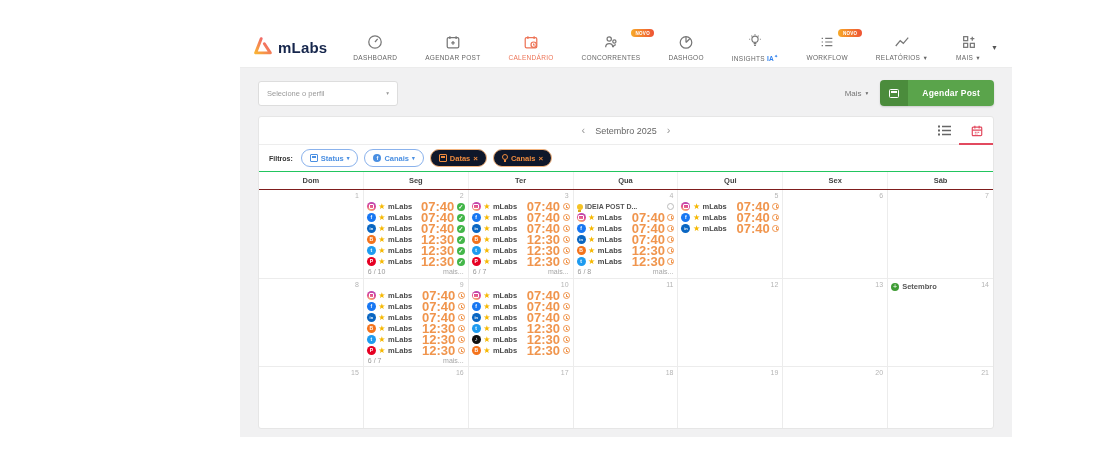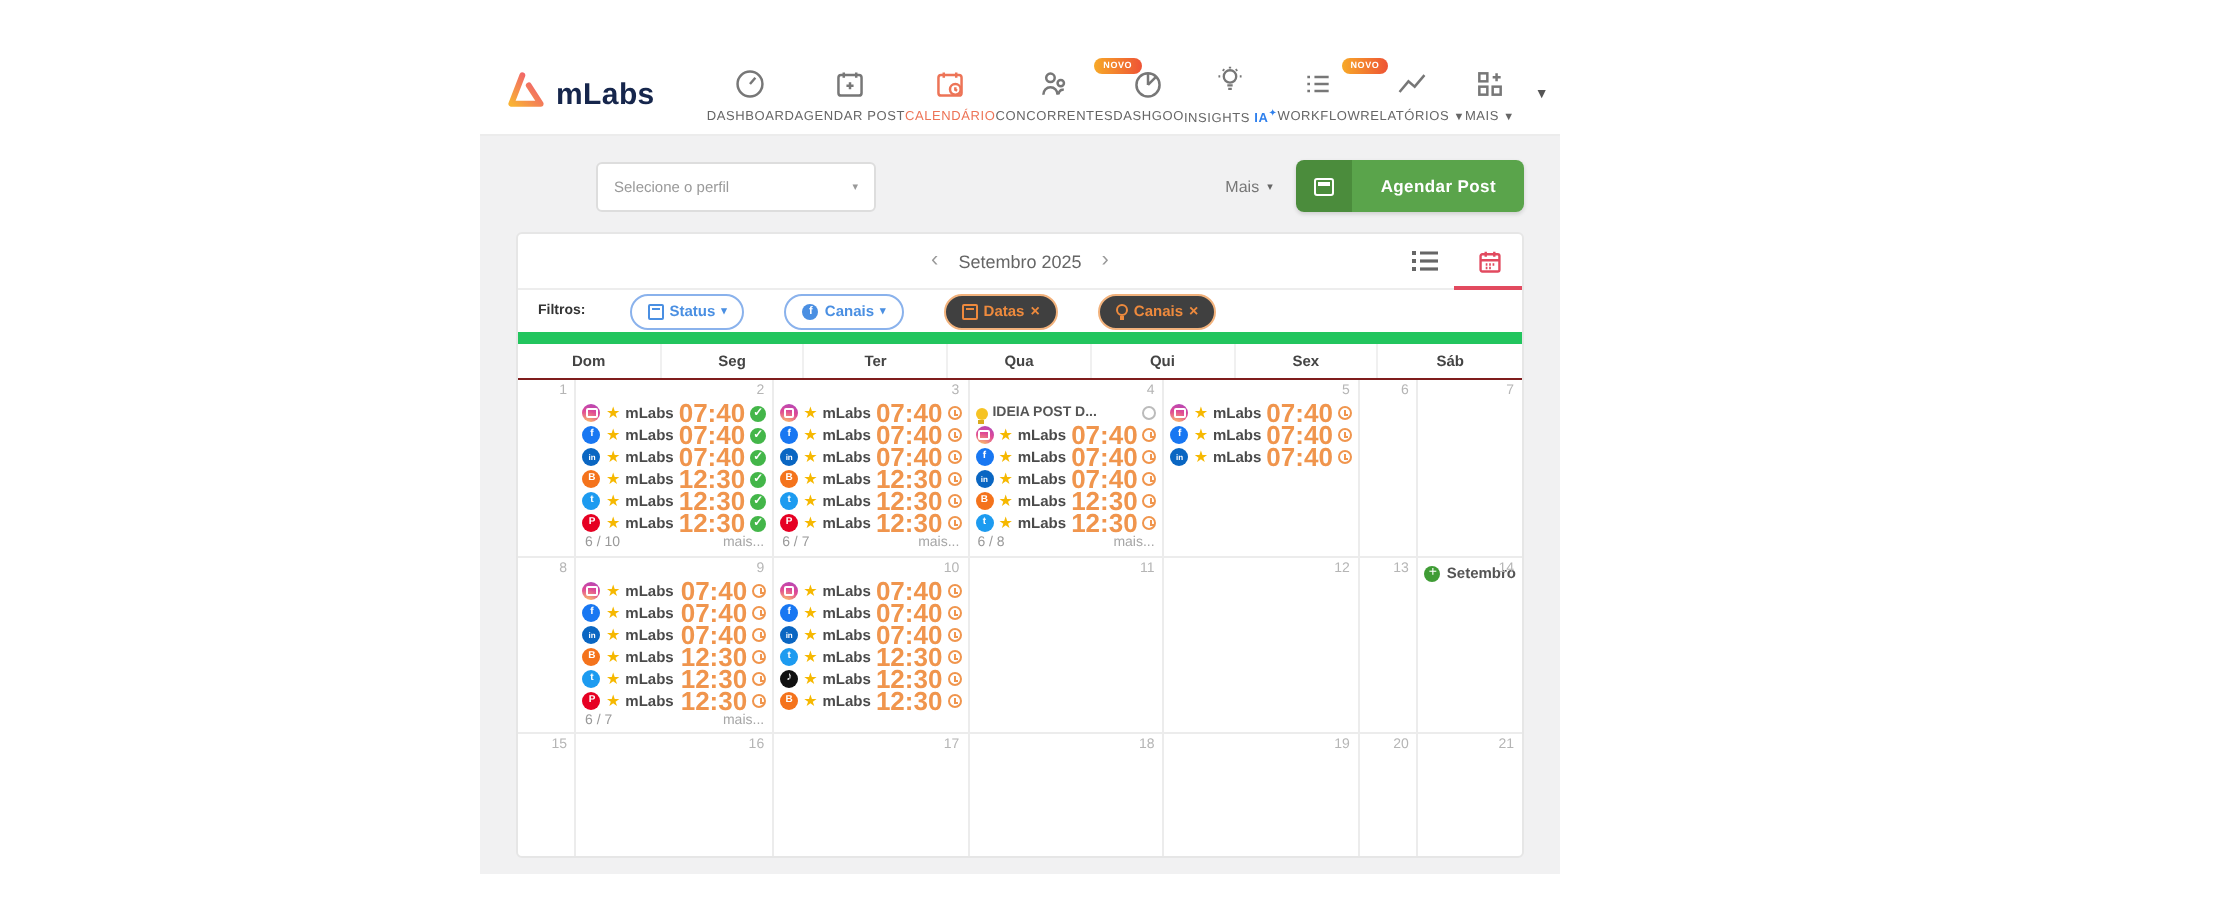--- a/index.html
+++ b/index.html
@@ -1,19 +1,19 @@
 <!DOCTYPE html>
 <html><head>
 <meta charset="utf-8">
 <style>
   * { box-sizing: border-box; margin: 0; padding: 0; }
   html,body { width:1120px; height:450px; }
   body { font-family:"Liberation Sans", sans-serif; background:#fff; position:relative; overflow:hidden; }
   .page { position:absolute; inset:0; background:#fff; }
-  .app { position:absolute; left:240px; top:28px; width:540px; }
+  .app { position:absolute; left:240px; top:28px; width:772px; }
 
   
   .topbar { height:40px; background:#fff; border-radius:8px 8px 0 0; border-bottom:1px solid #ececec;
             display:flex; align-items:center; padding:0 14px 0 12px; }
   .logo { display:flex; align-items:center; gap:4px; }
   .logo-word { font-size:15px; font-weight:bold; color:#16264c; letter-spacing:.2px; }
   .nav { flex:1; display:flex; justify-content:space-between; align-items:center; margin-left:26px; }
   .nav-item { position:relative; display:flex; flex-direction:column; align-items:center; gap:3px;
               font-size:6.5px; color:#666; letter-spacing:.3px; cursor:pointer; white-space:nowrap; }
   .nav-item svg { stroke:#777; }
@@ -22,21 +22,21 @@
   .badge { position:absolute; top:-5px; right:-14px; background:linear-gradient(90deg,#f7a928,#ee5335);
            color:#fff; font-size:4.5px; font-weight:bold; padding:1.5px 4.5px; border-radius:6px; letter-spacing:.3px; }
   .ia { color:#2f80ed; font-weight:bold; }
   .sparkle { color:#2f80ed; font-size:5px; vertical-align:super; }
   .caret { font-size:5.5px; color:#666; }
   .account-caret { font-size:7px; color:#555; margin-left:10px; cursor:pointer; }
 
   
   .app-body { background:#f1f1f2; height:369px; padding:12px 18px 0; overflow:hidden; }
 
-  .toolbar { display:flex; align-items:center; height:26px;margin-left:40px; }
+  .toolbar { display:flex; align-items:center; height:26px; }
   .profile-select { width:140px; height:25px; background:#fff; border:1px solid #ddd; border-radius:3px;
                     display:flex; align-items:center; justify-content:space-between; padding:0 8px;
                     font-size:7.5px; color:#9a9a9a; cursor:pointer; }
   .profile-select .caret { color:#999; }
   .toolbar-right { margin-left:auto; display:flex; align-items:center; gap:12px; }
   .mais-link { font-size:8px; color:#777; display:flex; align-items:center; gap:4px; cursor:pointer; }
   .agendar-btn { display:flex; height:26px; border-radius:4px; overflow:hidden; cursor:pointer;
                  box-shadow:0 1px 2px rgba(0,0,0,.15); }
   .agendar-btn .seg-icon { width:28px; background:#4b8c3c; display:flex; align-items:center; justify-content:center; }
   .agendar-btn .seg-label { background:#5aa44b; color:#fff; font-size:8.5px; font-weight:bold;
@@ -47,26 +47,26 @@
   
   .cal-card { margin-top:10px; background:#fff; border:1px solid #e6e6e6; border-radius:3px; height:313px; overflow:hidden; }
   .cal-header { height:28px; position:relative; display:flex; align-items:center; justify-content:center;
                 gap:10px; border-bottom:1px solid #ededed; }
   .month-nav { font-size:11px; color:#999; cursor:pointer; line-height:1; }
   .month-label { font-size:9px; color:#666; }
   .views { position:absolute; right:10px; top:0; height:100%; display:flex; align-items:center; gap:20px; }
   .view { position:relative; height:100%; display:flex; align-items:center; cursor:pointer; }
   .view.active::after { content:""; position:absolute; bottom:-1px; left:-12px; right:-12px; height:2px; background:#e24a5f; }
 
-  .filters { height:27px; display:flex; align-items:center; gap:20px; padding:0 10px; border-bottom:6px solid #22c55e; }
+  .filters { height:27px; display:flex; align-items:center; gap:6px; padding:0 10px; border-bottom:1px solid #22c55e; }
   .filters-label { font-size:7px; font-weight:bold; color:#333; margin-right:2px; }
   .pill { height:18px; border-radius:9px; display:inline-flex; align-items:center; gap:3px; padding:0 8px;
           font-size:7.5px; font-weight:bold; cursor:pointer; background:#fff; }
   .pill.blue { color:#4a8fe2; border:1px solid #8ab2ec; }
-  .pill.orange { color:#ee8a3d; border:1px solid #f2b27c; background:#404040; }
+  .pill.orange { color:#ee8a3d; border:1px solid #f2b27c; background:#0f172a; }
   .pill .x { font-size:8px; }
   .pill .dd { font-size:5.5px; }
   .mini-cal { width:8px; height:8px; border:1px solid currentColor; border-radius:1px; position:relative; }
   .mini-cal::before { content:""; position:absolute; top:1px; left:1px; right:1px; height:1.5px; background:currentColor; }
   .mini-circle-f { width:8px; height:8px; border-radius:50%; background:#4a8fe2; color:#fff; font-size:5.5px;
                    line-height:8px; text-align:center; font-weight:bold; }
   .mini-bulb { width:6px; height:6px; border:1px solid currentColor; border-radius:50%; position:relative; margin-bottom:2px;}
   .mini-bulb::after { content:""; position:absolute; left:1.5px; bottom:-3px; width:2px; height:2px; background:currentColor; }
 
   .weekday-row { display:grid; grid-template-columns:repeat(7,1fr); height:18px; border-bottom:1px solid #7f1d1d; }

